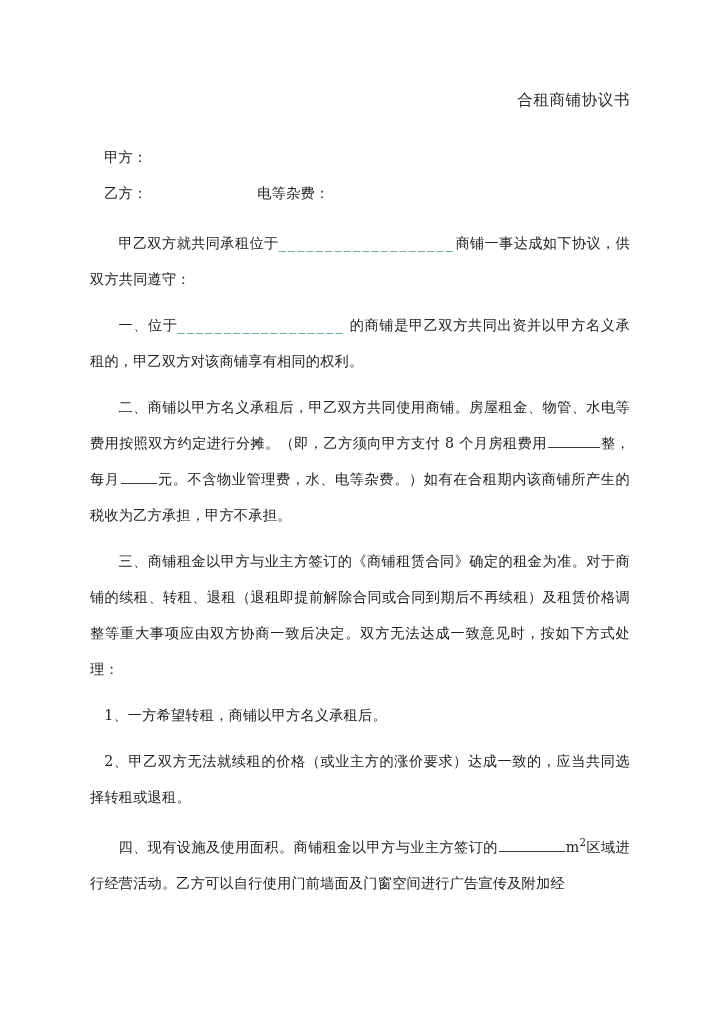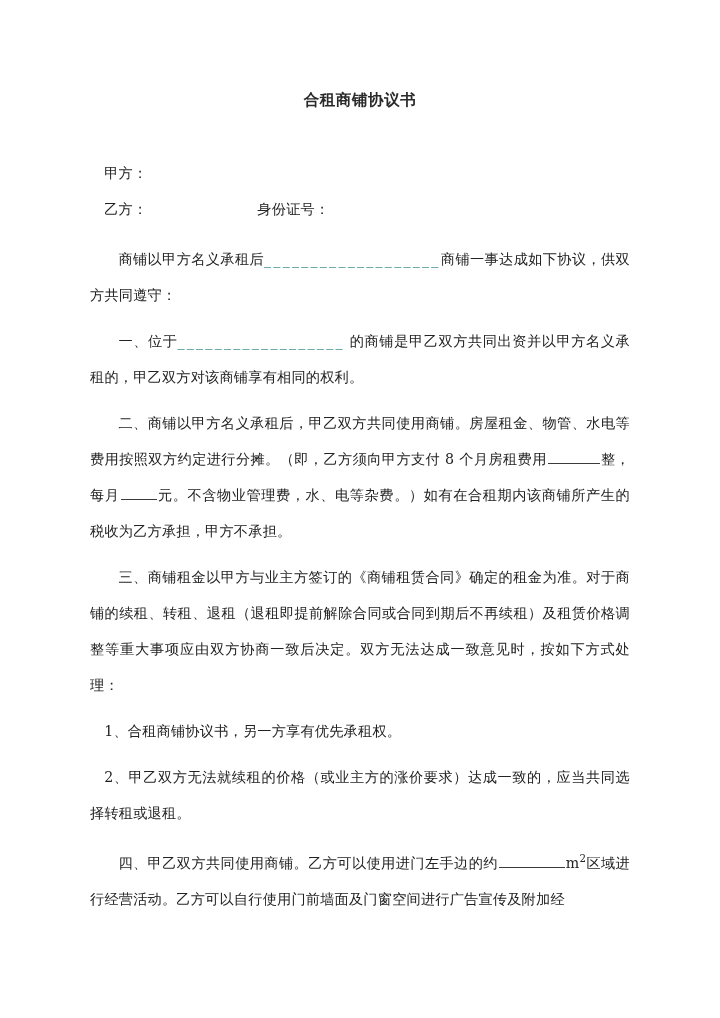--- a/index.html
+++ b/index.html
@@ -17,27 +17,27 @@
   .page {
     position: relative;
     width: 720px;
     height: 1018px;
     background: #ffffff;
     box-sizing: border-box;
     padding: 85px 90px 0 90px;
     overflow: hidden;
   }
   .doc-title {
-    text-align: center;
+    text-align: right;
     font-size: 15.5px;
     line-height: 30px;
     letter-spacing: 0.6px;
     color: #2a2a2a;
-    margin: 0 0 30px 0;
-    font-weight: bold;
+    margin: 0 0 14px 0;
+    font-weight: normal;
   }
   .para {
     font-size: 14.2px;
     line-height: 36px;
     text-align: justify;
     text-justify: inter-ideograph;
     color: #222222;
     margin: 0;
     letter-spacing: 0.2px;
   }
@@ -80,43 +80,43 @@
 <body>
 
 <div class="page">
 
   <h1 class="doc-title">合租商铺协议书</h1>
 
   <div class="spacer-sm"></div>
 
   <p class="para indent-1"><span>甲方：</span></p>
 
-  <p class="para indent-1"><span>乙方：</span><span style="display:inline-block;width:110px;"></span><span>身份证号：</span></p>
+  <p class="para indent-1"><span>乙方：</span><span style="display:inline-block;width:110px;"></span><span>电等杂费：</span></p>
 
   <div class="spacer-md"></div>
 
-  <p class="para indent"><span>商铺以甲方名义承租后</span><span class="blank-dashed">___________________</span><span>商铺一事达成如下协议，供双方共同遵守：</span></p>
+  <p class="para indent"><span>甲乙双方就共同承租位于</span><span class="blank-dashed">___________________</span><span>商铺一事达成如下协议，供双方共同遵守：</span></p>
 
   <div class="spacer-sm"></div>
 
   <p class="para indent"><span>一、</span><span>位于</span><span class="blank-dashed">__________________</span> <span>的商铺是甲乙双方共同出资并以甲方名义承租的，甲乙双方对该商铺享有相同的权利。</span></p>
 
   <div class="spacer-sm"></div>
 
   <p class="para indent"><span>二、</span><span>商铺以甲方名义承租后，甲乙双方共同使用商铺。房屋租金、物管、水电等费用按照双方约定进行分摊。（即，乙方须向甲方支付 8 个月房租费用</span><span class="blank-line bl-50"></span><span>整，每月</span><span class="blank-line bl-36"></span><span>元。不含物业管理费，水、电等杂费。）如有在合租期内该商铺所产生的税收为乙方承担，甲方不承担。</span></p>
 
   <div class="spacer-sm"></div>
 
   <p class="para indent"><span>三、</span><span>商铺租金以甲方与业主方签订的《商铺租赁合同》确定的租金为准。对于商铺的续租、转租、退租（退租即提前解除合同或合同到期后不再续租）及租赁价格调整等重大事项应由双方协商一致后决定。双方无法达成一致意见时，按如下方式处理：</span></p>
 
   <div class="spacer-sm"></div>
 
-  <p class="para indent-1"><span class="num-latin">1、</span><span>合租商铺协议书，另一方享有优先承租权。</span></p>
+  <p class="para indent-1"><span class="num-latin">1、</span><span>一方希望转租，商铺以甲方名义承租后。</span></p>
 
   <div class="spacer-sm"></div>
 
   <p class="para indent-1"><span class="num-latin">2、</span><span>甲乙双方无法就续租的价格（或业主方的涨价要求）达成一致的，应当共同选择转租或退租。</span></p>
 
   <div class="spacer-md"></div>
 
-  <p class="para indent"><span>四、</span><span>甲乙双方共同使用商铺。乙方可以使用进门左手边的约</span><span class="blank-line bl-66"></span><span class="num-latin">m</span><span class="unit-sup num-latin">2</span><span>区域进行经营活动。乙方可以自行使用门前墙面及门窗空间进行广告宣传及附加经</span></p>
+  <p class="para indent"><span>四、</span><span>现有设施及使用面积。商铺租金以甲方与业主方签订的</span><span class="blank-line bl-66"></span><span class="num-latin">m</span><span class="unit-sup num-latin">2</span><span>区域进行经营活动。乙方可以自行使用门前墙面及门窗空间进行广告宣传及附加经</span></p>
 
 </div>
 
 </body></html>

